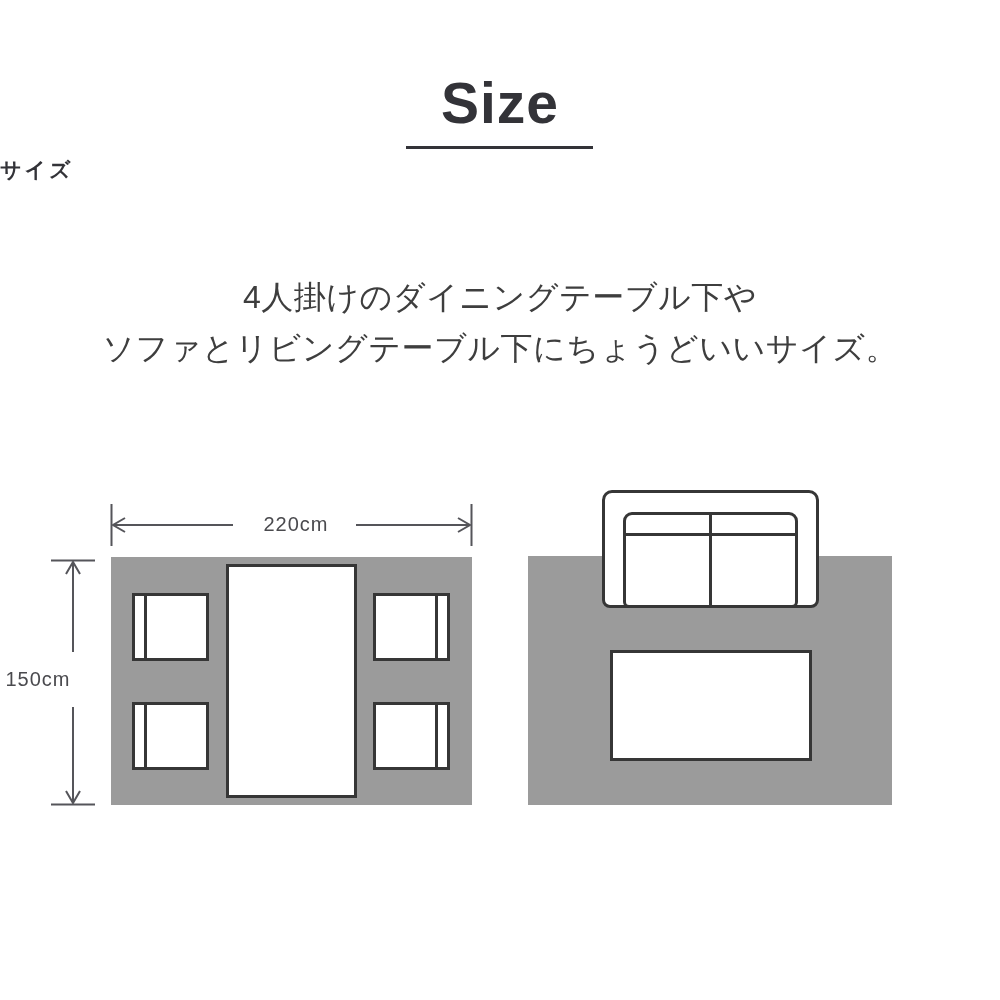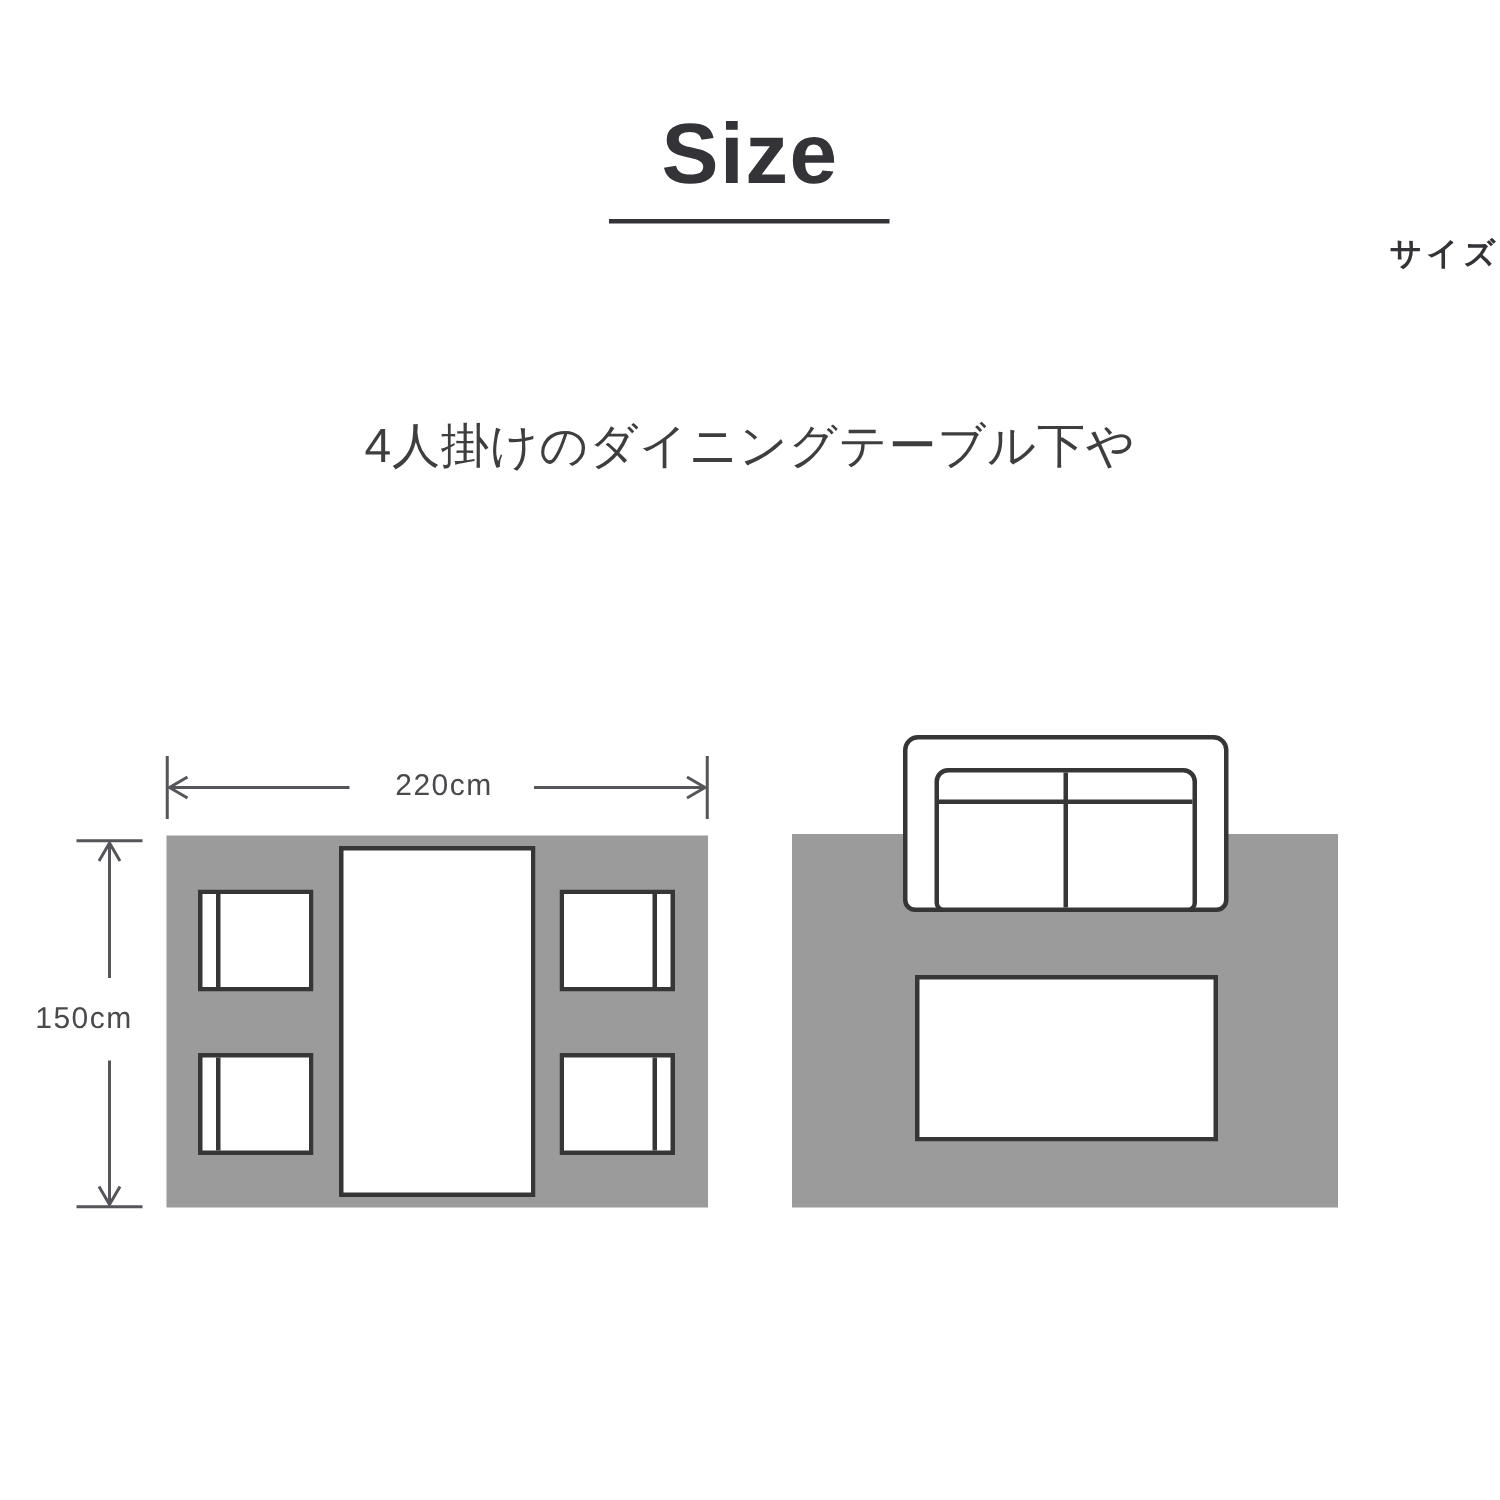--- a/index.html
+++ b/index.html
@@ -21,21 +21,21 @@
   
   .title{
     position:absolute;left:0;width:100%;top:60px;text-align:center;
     font-size:57px;font-weight:bold;color:var(--title-text);letter-spacing:1px;line-height:1;
   }
   .title-underline{
     position:absolute;left:406px;top:131px;width:187px;height:3px;
     background:var(--title-text);
   }
   .subtitle{
-    position:absolute;left:0;width:100%;top:143px;text-align:right;
+    position:absolute;left:0;width:100%;top:143px;text-align:left;
     font-size:21px;font-weight:bold;color:var(--title-text);letter-spacing:3px;line-height:1.1;
   }
 
   
   .description{
     position:absolute;left:0;width:100%;top:257px;text-align:center;
     font-size:32px;line-height:51px;color:var(--body-text);letter-spacing:0.5px;
   }
 
   
@@ -74,33 +74,34 @@
   }
 
   
   svg.dim-arrows{position:absolute;inset:0;pointer-events:none;}
   svg.dim-arrows path{stroke:var(--dimension-line);stroke-width:2;fill:none;}
   .dim-label{
     position:absolute;transform:translateX(-50%);font-size:20px;line-height:1;
     color:#4a4a4e;letter-spacing:1px;white-space:nowrap;
   }
   .dim-label-width{left:296px;top:499px;}
-  .dim-label-height{left:56px;top:654px;}
+  .dim-label-height{left:38px;top:654px;}
 </style>
 </head>
 <body>
 
 <div class="canvas">
 
   <h1 class="title">Size</h1>
   <div class="title-underline"></div>
   <div class="subtitle">サイズ</div>
 
   <div class="description">
     <div>4人掛けのダイニングテーブル下や</div>
+    <div>ソファとリビングテーブル下にちょうどいいサイズ。</div>
   </div>
 
   <div class="diagram-layer">
 
     <svg class="dim-arrows" width="1000" height="1000" viewBox="0 0 1000 1000" aria-hidden="true">
       <g>
         <path d="M111.5 489 V531 M471.5 489 V531"></path>
         <path d="M113 510 H233 M356 510 H470"></path>
         <path d="M125 503 L113 510 L125 517"></path>
         <path d="M458 503 L470 510 L458 517"></path>

